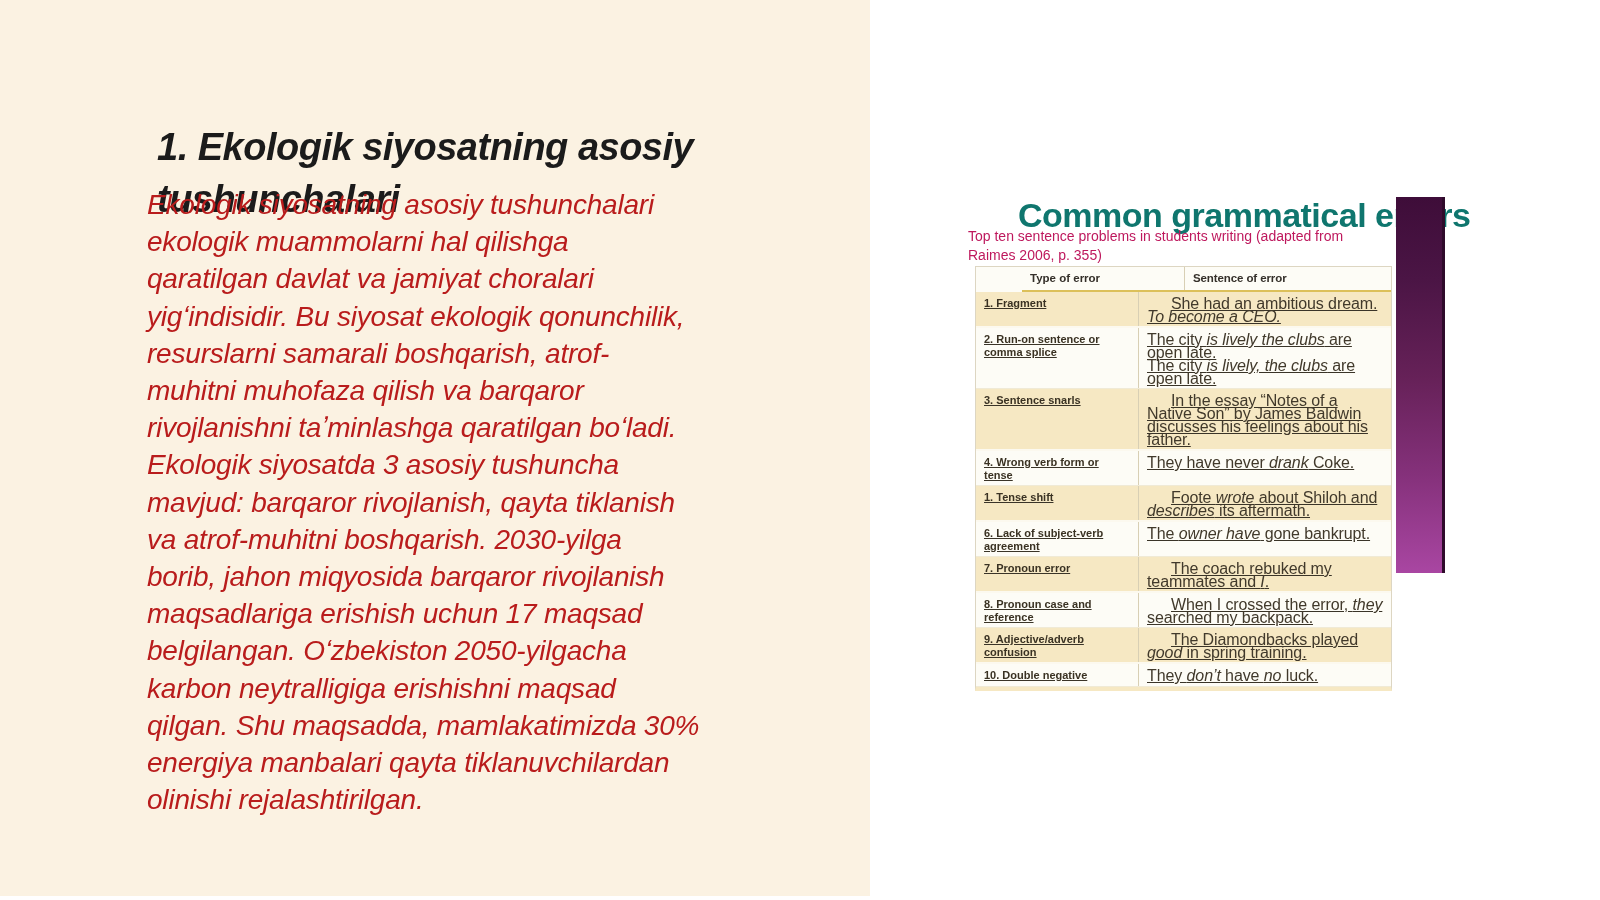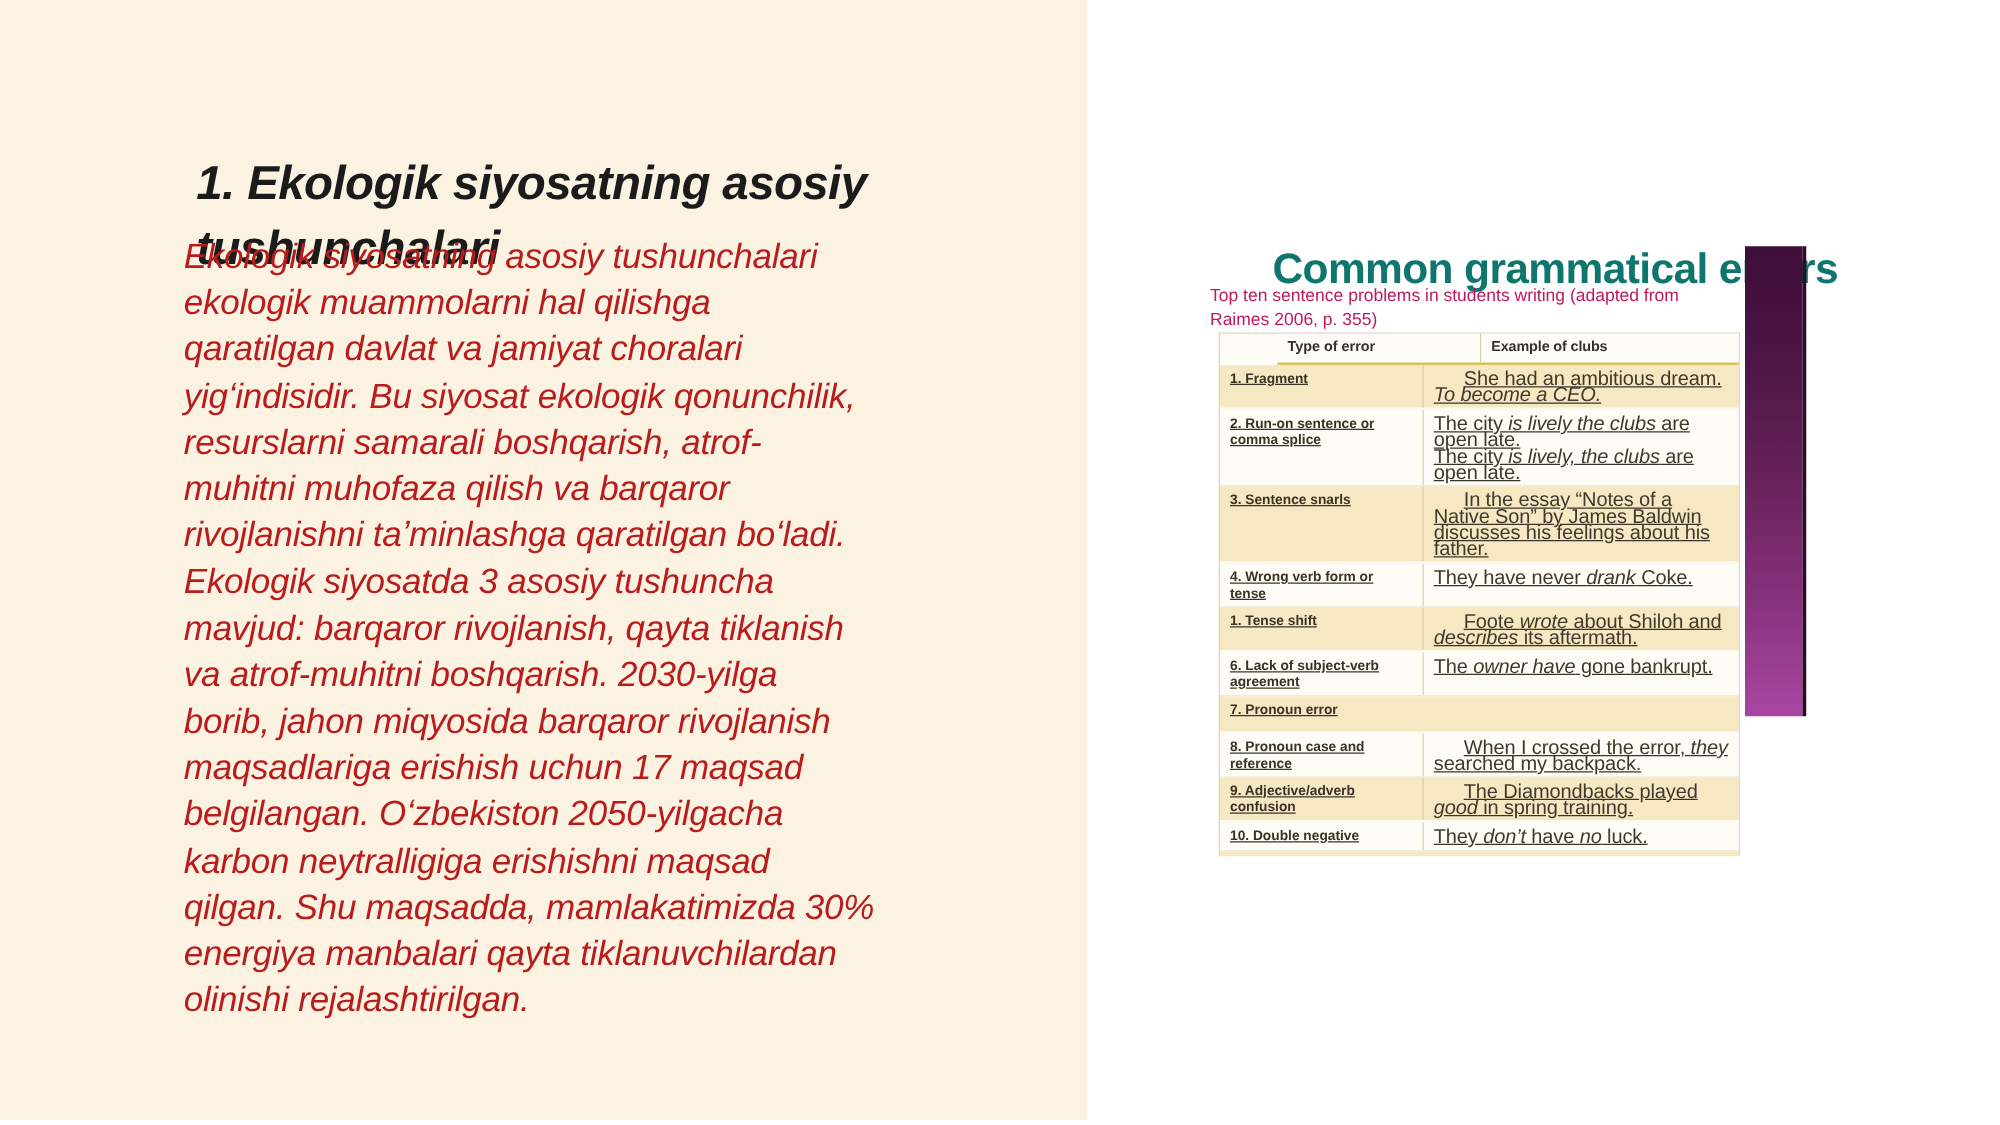--- a/index.html
+++ b/index.html
@@ -95,21 +95,21 @@
 olinishi rejalashtirilgan.</div>
 
   <div class="fig-title">Common grammatical errors</div>
 
   <div class="fig-subtitle">Top ten sentence problems in students writing (adapted from
 Raimes 2006, p. 355)</div>
 
   <div class="gram-table">
     <div class="t-head">
       <div class="cell type-cell">Type of error</div>
-      <div class="cell example-cell">Example of clubs</div>
+      <div class="cell example-cell">Sentence of error</div>
     </div>
     <div class="t-body">
         <div class="t-row wheat">
           <div class="cell type-cell">1. Fragment</div>
           <div class="cell example-cell indent"><span>She had an ambitious dream. </span><em>To become a CEO.</em></div>
         </div>
         <div class="t-row white">
           <div class="cell type-cell">2. Run-on sentence or comma splice</div>
           <div class="cell example-cell"><span>The city </span><em>is lively the clubs</em><span> are open late.
 The city </span><em>is lively, the clubs</em><span> are open late.</span></div>
@@ -125,20 +125,21 @@
         <div class="t-row wheat">
           <div class="cell type-cell">1. Tense shift</div>
           <div class="cell example-cell indent"><span>Foote </span><em>wrote</em><span> about Shiloh and </span><em>describes</em><span> its aftermath.</span></div>
         </div>
         <div class="t-row white">
           <div class="cell type-cell">6. Lack of subject-verb agreement</div>
           <div class="cell example-cell"><span>The </span><em>owner have</em><span> gone bankrupt.</span></div>
         </div>
         <div class="t-row wheat">
           <div class="cell type-cell">7. Pronoun error</div>
+          <div class="cell example-cell indent"><span>The coach rebuked my teammates and </span><em>I</em><span>.</span></div>
         </div>
         <div class="t-row white">
           <div class="cell type-cell">8. Pronoun case and reference</div>
           <div class="cell example-cell indent"><span>When I crossed the error, </span><em>they</em><span> searched my backpack.</span></div>
         </div>
         <div class="t-row wheat">
           <div class="cell type-cell">9. Adjective/adverb confusion</div>
           <div class="cell example-cell indent"><span>The Diamondbacks played </span><em>good</em><span> in spring training.</span></div>
         </div>
         <div class="t-row white">

